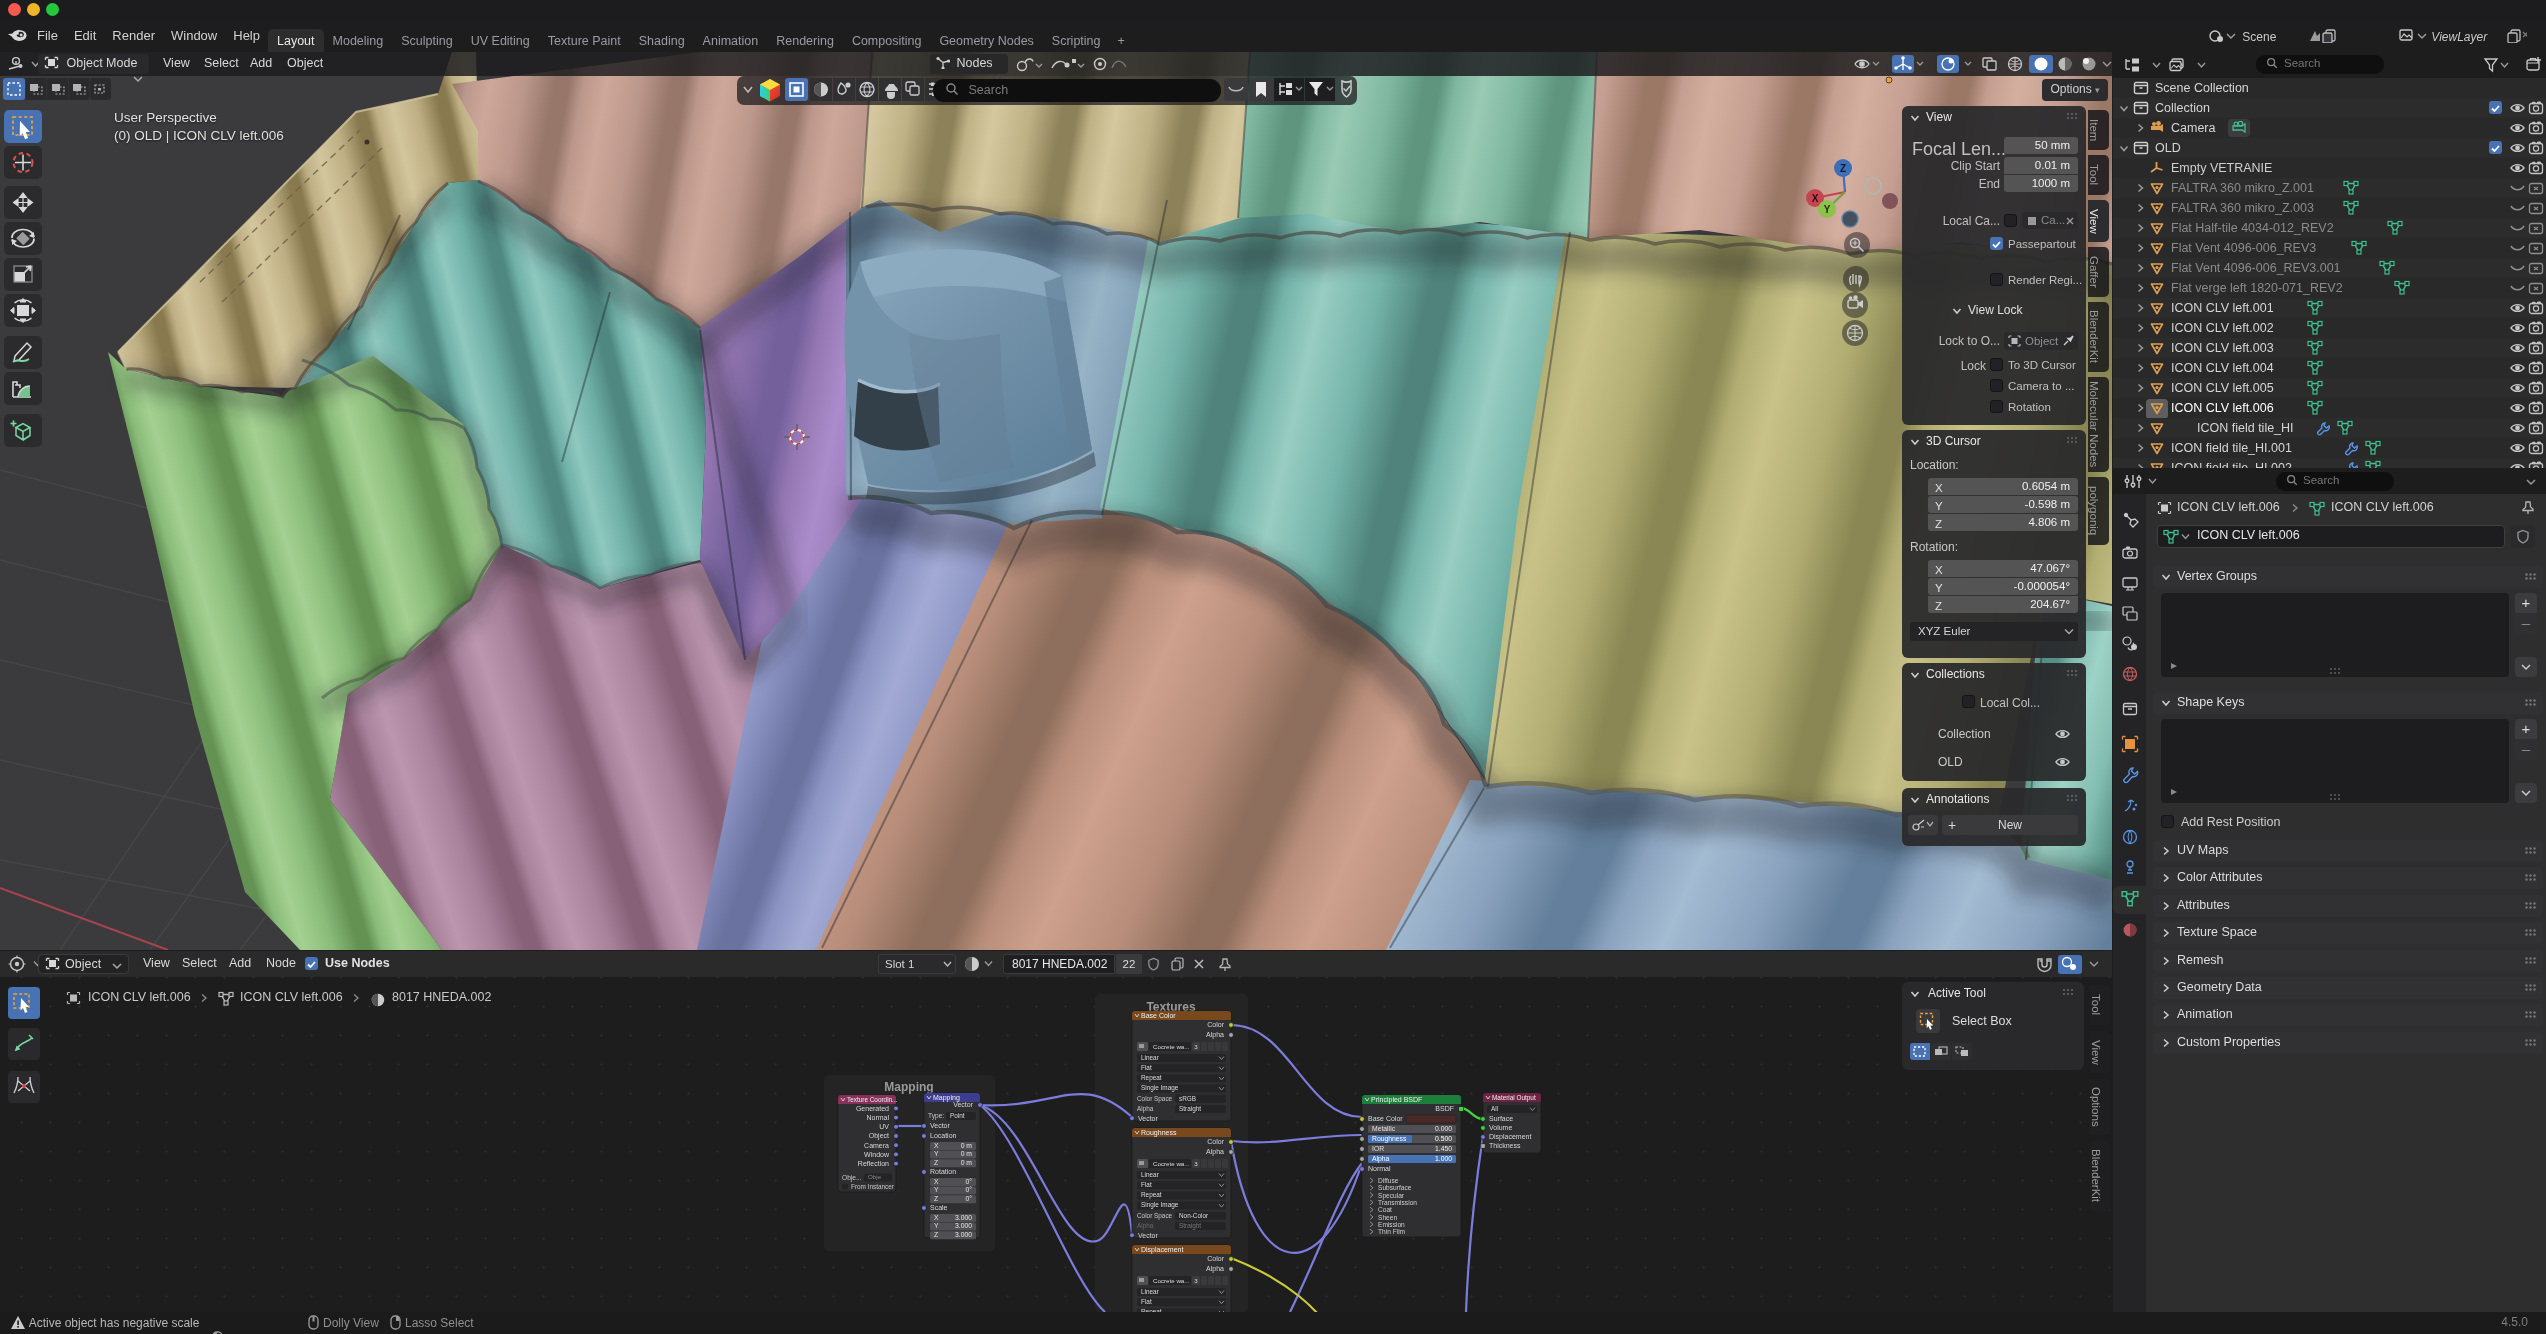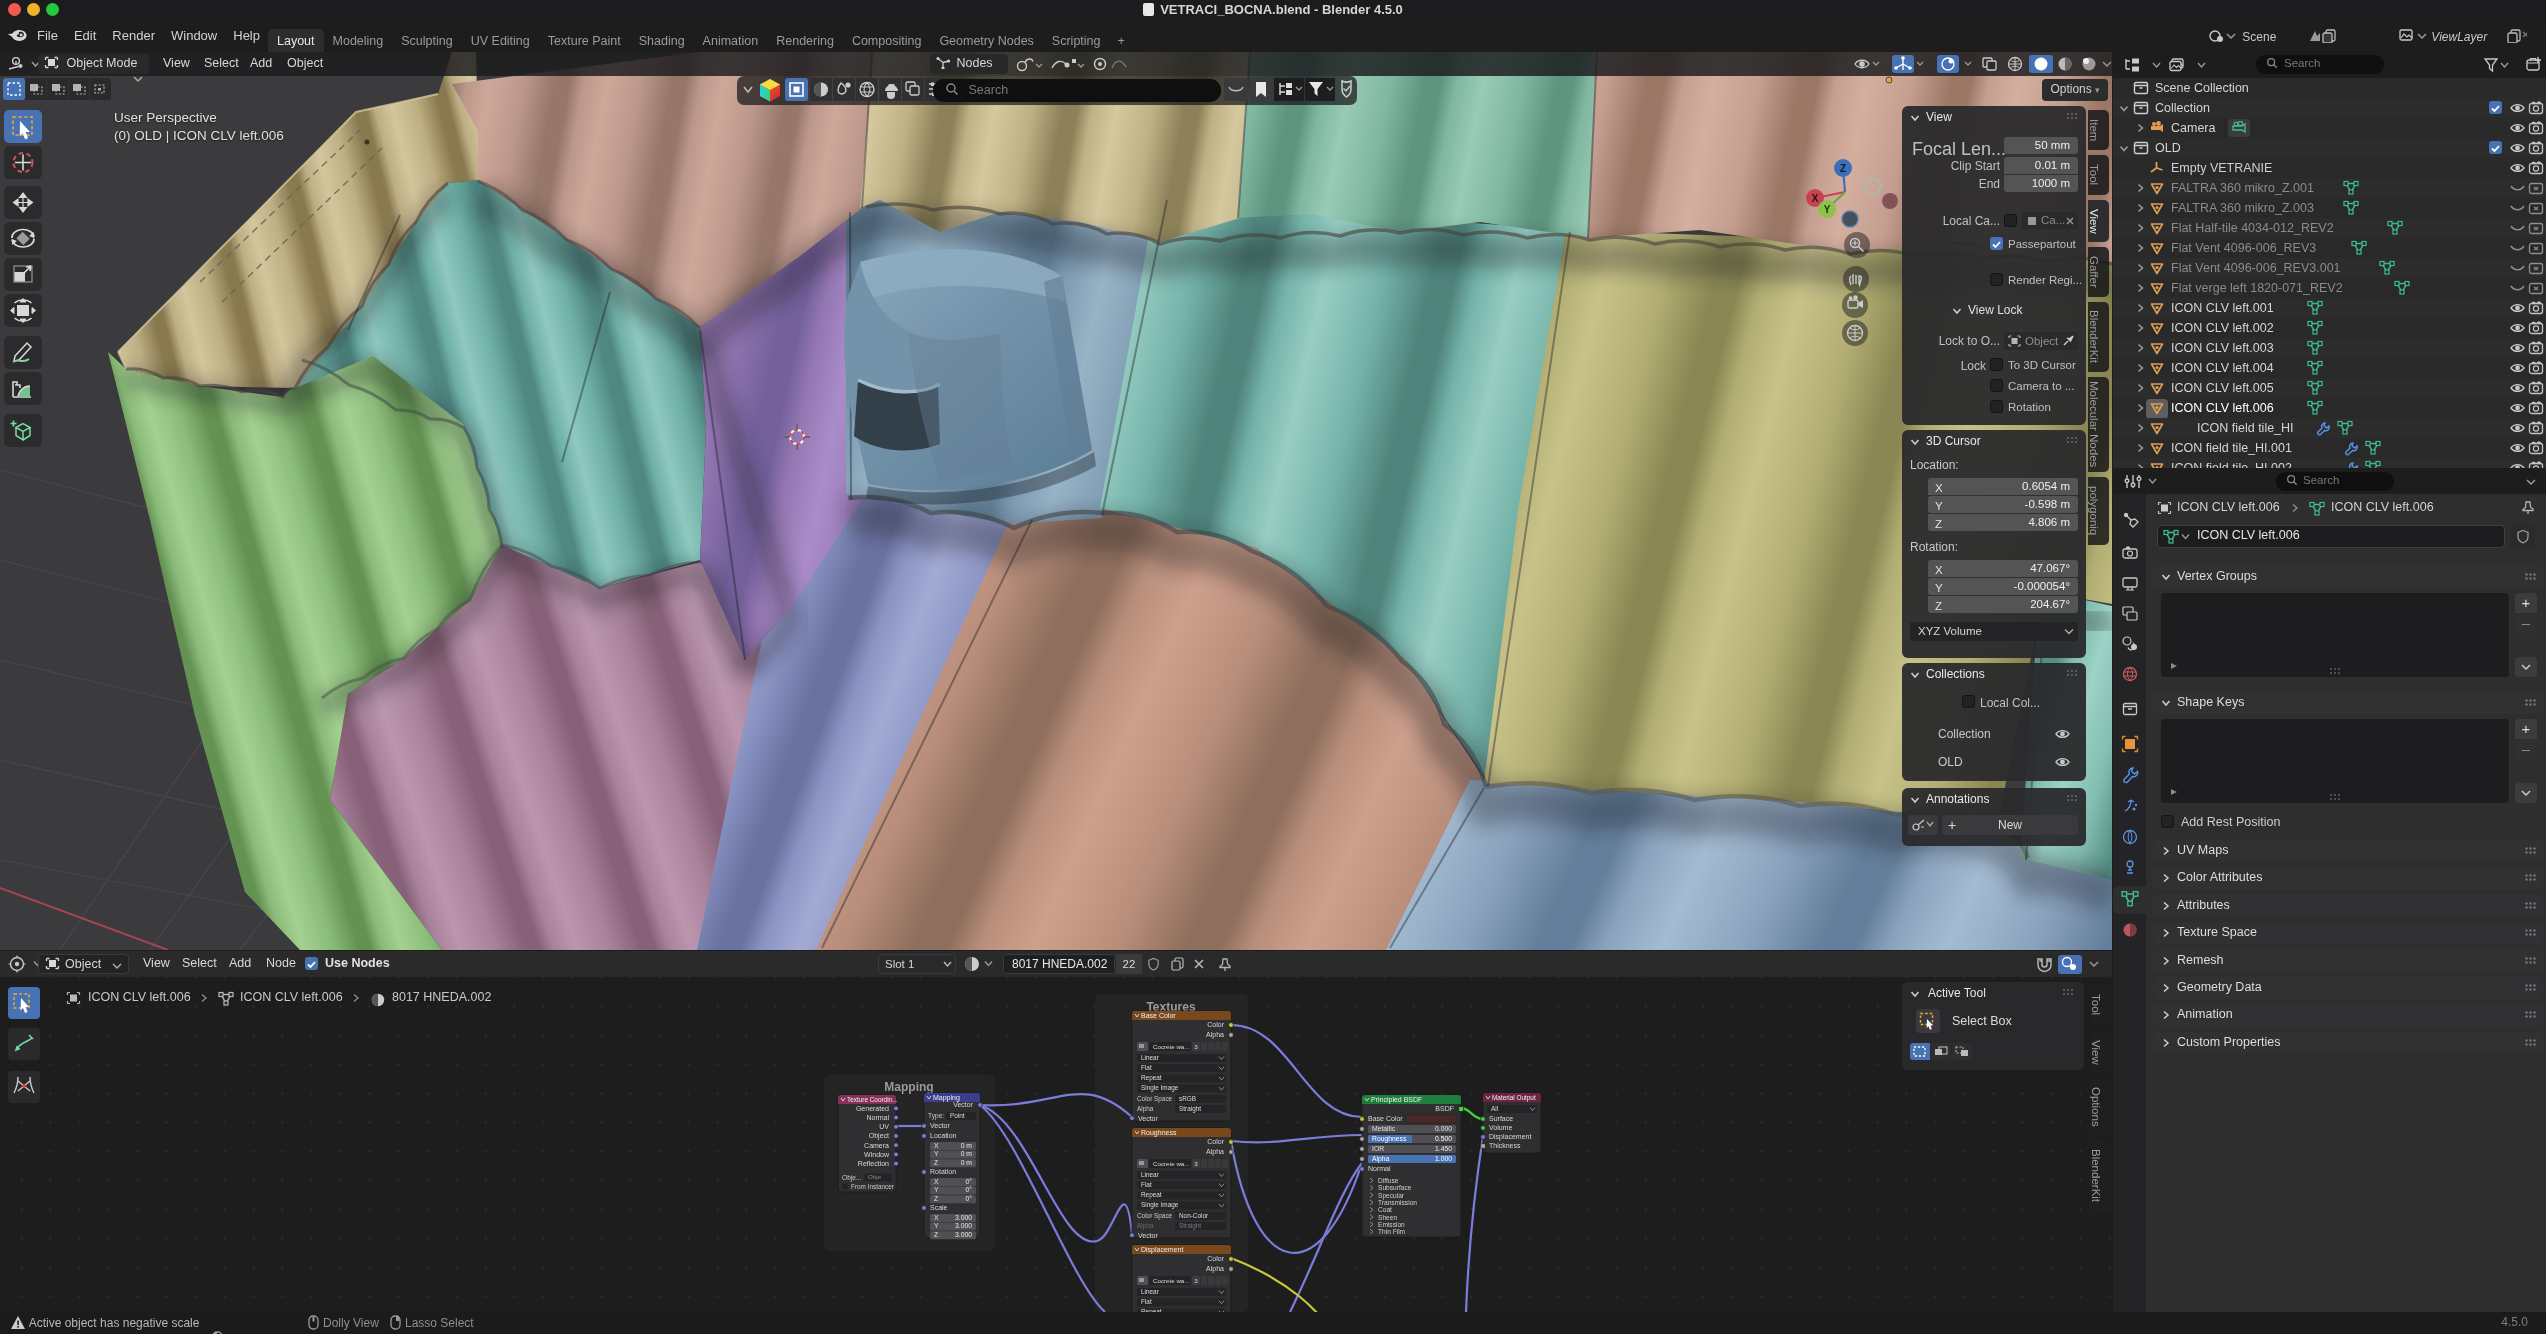--- a/index.html
+++ b/index.html
@@ -19,21 +19,20 @@
 .wstab.active { background:#2d2d2e; color:#e7e7e7; }
 </style>
 </head>
 <body>
 <div id="root">
 
   <div id="titlebar">
     <div class="tl" style="left:8px; background:#f35b51;"></div>
     <div class="tl" style="left:27px; background:#f0b429;"></div>
     <div class="tl" style="left:46px; background:#25c83d;"></div>
-    <div id="title-text"><span style="display:inline-block;width:11px;height:13px;background:#e8e8e8;border-radius:2px;vertical-align:-2px;margin-right:6px;"></span>VETRACI_BOCNA.blend - Blender 4.5.0</div>
   </div>
 
   <div id="topbar">
     <div class="menu-item" style="padding-left:7px;padding-right:2px;">
       <svg width="20" height="14" viewBox="0 0 22 15">
           <ellipse cx="13.5" cy="8" rx="8" ry="6" fill="#d8d8d8"></ellipse>
           <ellipse cx="14.5" cy="7" rx="4" ry="3" fill="#1d1d1e"></ellipse>
           <circle cx="15.5" cy="7.5" r="1.6" fill="#d8d8d8"></circle>
           <path d="M12 5.5 L1 6.5 L8 11 Z" fill="#d8d8d8"></path>
           <path d="M13 1.5 L6 7.5 L13 7 Z" fill="#d8d8d8"></path>
@@ -730,21 +729,21 @@
           </svg>
           <div class="abs" style="left:8px;top:352px;color:#c8c8c8;font-size:12px;">Location:</div>
           <div class="abs" style="left:26px;top:372px;width:150px;height:17px;background:#545454;border-radius:3px 3px 0 0;color:#efefef;font-size:11.5px;line-height:17px;text-align:right;padding:0 8px 0 7px;"><span style="position:absolute;left:7px;top:2px;color:#e2e2e2;">X</span>0.6054 m</div>
           <div class="abs" style="left:26px;top:390px;width:150px;height:17px;background:#545454;border-radius:3px;color:#efefef;font-size:11.5px;line-height:17px;text-align:right;padding:0 8px 0 7px;"><span style="position:absolute;left:7px;top:2px;color:#e2e2e2;">Y</span>-0.598 m</div>
           <div class="abs" style="left:26px;top:408px;width:150px;height:17px;background:#545454;border-radius:0 0 3px 3px;color:#efefef;font-size:11.5px;line-height:17px;text-align:right;padding:0 8px 0 7px;"><span style="position:absolute;left:7px;top:2px;color:#e2e2e2;">Z</span>4.806 m</div>
           <div class="abs" style="left:8px;top:434px;color:#c8c8c8;font-size:12px;">Rotation:</div>
           <div class="abs" style="left:26px;top:454px;width:150px;height:17px;background:#545454;border-radius:3px 3px 0 0;color:#efefef;font-size:11.5px;line-height:17px;text-align:right;padding:0 8px 0 7px;"><span style="position:absolute;left:7px;top:2px;color:#e2e2e2;">X</span>47.067°</div>
           <div class="abs" style="left:26px;top:472px;width:150px;height:17px;background:#545454;border-radius:3px;color:#efefef;font-size:11.5px;line-height:17px;text-align:right;padding:0 8px 0 7px;"><span style="position:absolute;left:7px;top:2px;color:#e2e2e2;">Y</span>-0.000054°</div>
           <div class="abs" style="left:26px;top:490px;width:150px;height:17px;background:#545454;border-radius:0 0 3px 3px;color:#efefef;font-size:11.5px;line-height:17px;text-align:right;padding:0 8px 0 7px;"><span style="position:absolute;left:7px;top:2px;color:#e2e2e2;">Z</span>204.67°</div>
           <div class="abs" style="left:8px;top:516px;width:168px;height:19px;background:#242427;border-radius:3px;color:#d5d5d5;font-size:11.5px;line-height:19px;text-align:left;padding:0 8px 0 7px;"></div>
-          <div class="abs" style="left:16px;top:519px;color:#d5d5d5;font-size:11.5px;">XYZ Volume</div>
+          <div class="abs" style="left:16px;top:519px;color:#d5d5d5;font-size:11.5px;">XYZ Euler</div>
           <svg class="abs" style="left:162px;top:522px;" width="10" height="8" viewBox="0 0 10 8">
             <path d="M1 1.5 l4 4 l4 -4" stroke="#aaa" stroke-width="1.4" fill="none"></path>
           </svg>
           <div class="abs" style="left:0;top:557px;width:184px;height:118px;background:rgba(42,42,44,0.95);border-radius:6px;"></div>
           <svg class="abs" style="left:8px;top:564px;" width="10" height="10" viewBox="0 0 10 10">
             <path d="M1.5 3 l3.5 4 l3.5 -4" stroke="#d0d0d0" stroke-width="1.5" fill="none"></path>
           </svg>
           <div class="abs" style="left:24px;top:561px;color:#e8e8e8;font-size:12px;">Collections</div>
           <svg class="abs" style="left:164px;top:563px;" width="14" height="10" viewBox="0 0 14 10">
             <g fill="#6a6a6e">

